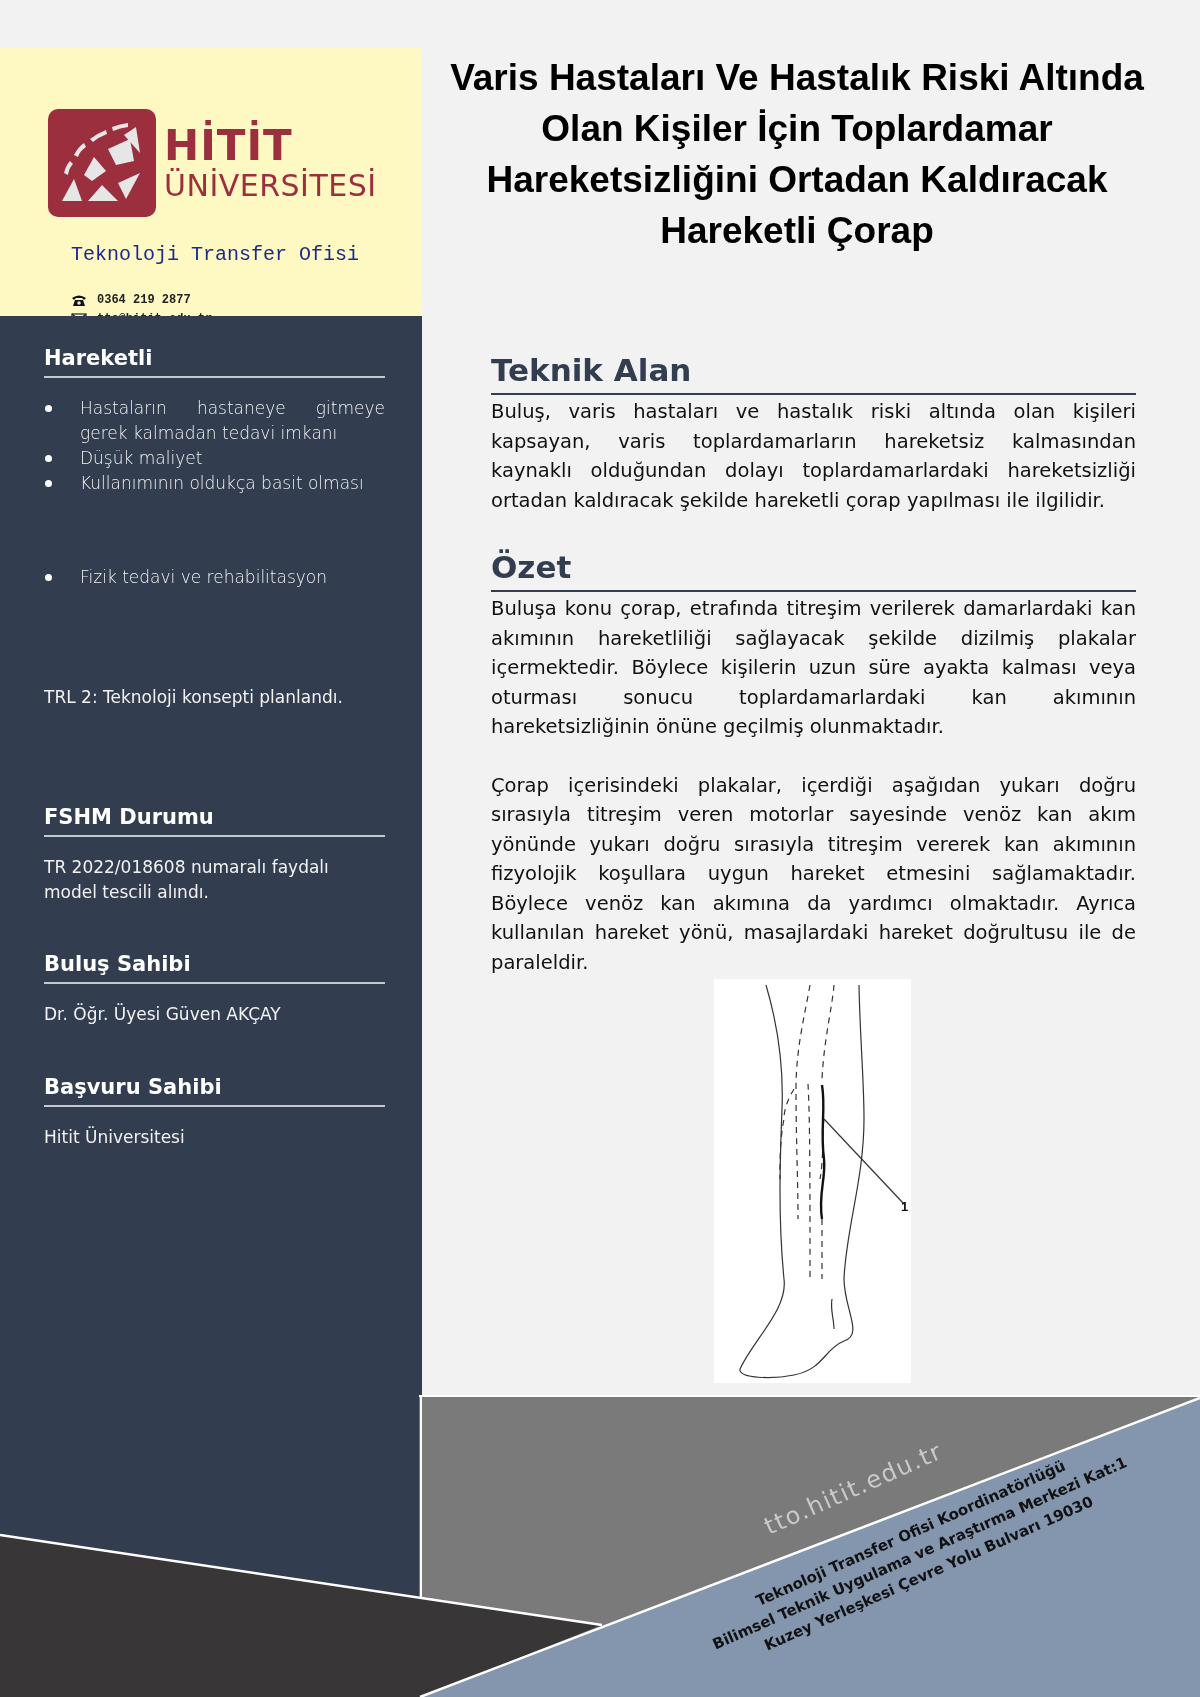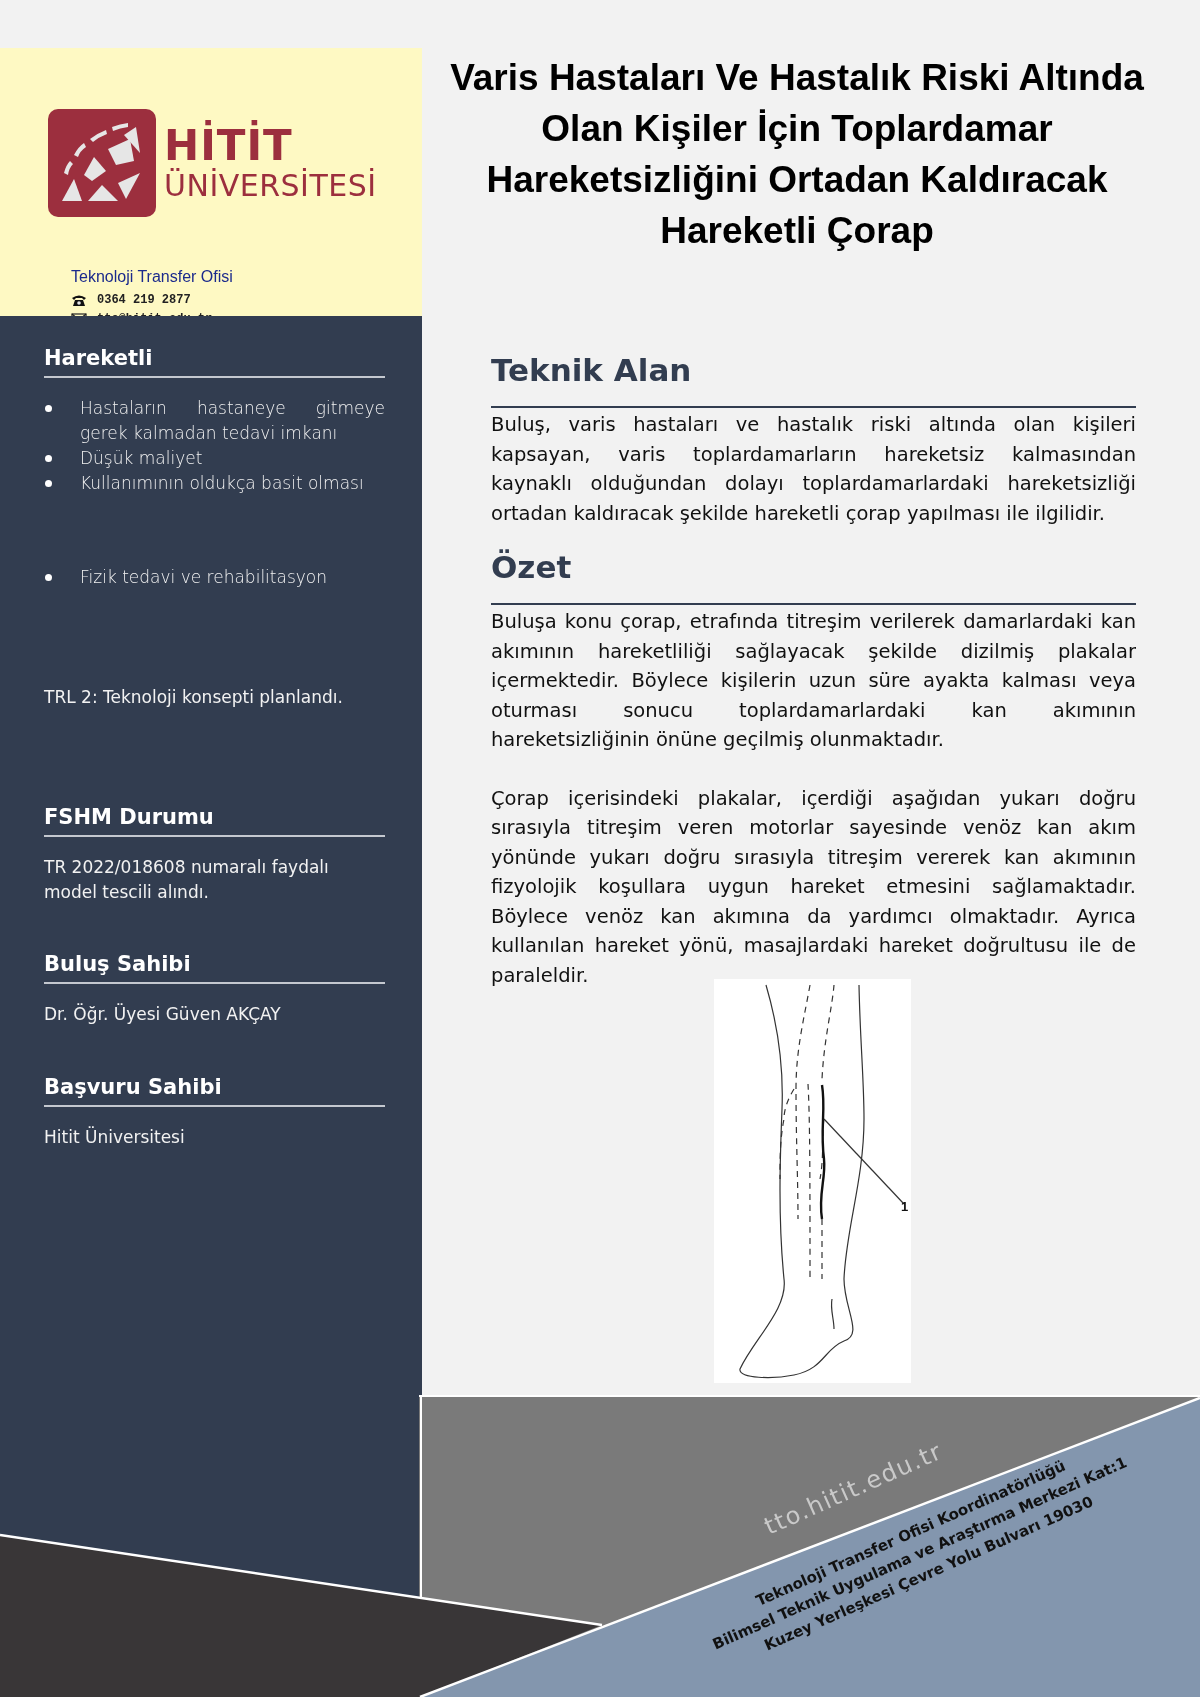--- a/index.html
+++ b/index.html
@@ -24,22 +24,22 @@
     position: absolute; left: 116px; top: 16px;
     font-family: "DejaVu Sans", sans-serif; font-weight: bold;
     font-size: 42px; color: #9c2f3e; letter-spacing: 1px; line-height: 1;
   }
   .logo-word2 {
     position: absolute; left: 116px; top: 62px;
     font-family: "DejaVu Sans", sans-serif;
     font-size: 30px; color: #9c2f3e; letter-spacing: 0.5px; line-height: 1;
   }
   .tto-name {
-    position: absolute; left: 71px; top: 220px;
-    font-family: Liberation Sans, sans-serif; font-size: 16px;
+    position: absolute; left: 71px; top: 195px;
+    font-family: Liberation Mono, monospace; font-size: 20px;
     color: #1b2a8c; font-weight: 500;
   }
   .contact-row {
     position: absolute; left: 71px; display: flex; align-items: center; gap: 10px;
     font-family: Liberation Mono, monospace; font-weight: bold; font-size: 12px; color: #222;
   }
   .contact-row.phone { top: 245px; }
   .contact-row.mail  { top: 264px; }
   .contact-row .ic { width: 16px; height: 14px; display: inline-block; }
 
@@ -66,21 +66,21 @@
 
   
   .main-title {
     position: absolute; left: 450px; top: 52px; width: 694px;
     text-align: center; font-family: "Liberation Sans", sans-serif;
     font-weight: bold; font-size: 37px; line-height: 51px; color: #000;
   }
   .section { position: absolute; left: 491px; width: 645px; }
   .section-h {
     font-family: "DejaVu Sans", sans-serif; font-weight: bold; font-size: 31px;
-    color: #323d50; line-height: 1.2; padding-bottom: 17px;
+    color: #323d50; line-height: 1.2; padding-bottom: 4px;
     border-bottom: 2px solid #323d50;
   }
   .para {
     font-family: "DejaVu Sans", sans-serif; font-size: 19.5px;
     line-height: 29.5px; color: #111; text-align: justify; margin: 2px 0 0 0;
   }
   .para + .para { margin-top: 29px; }
 
   .figure {
     position: absolute; left: 714px; top: 979px; width: 197px; height: 404px;

